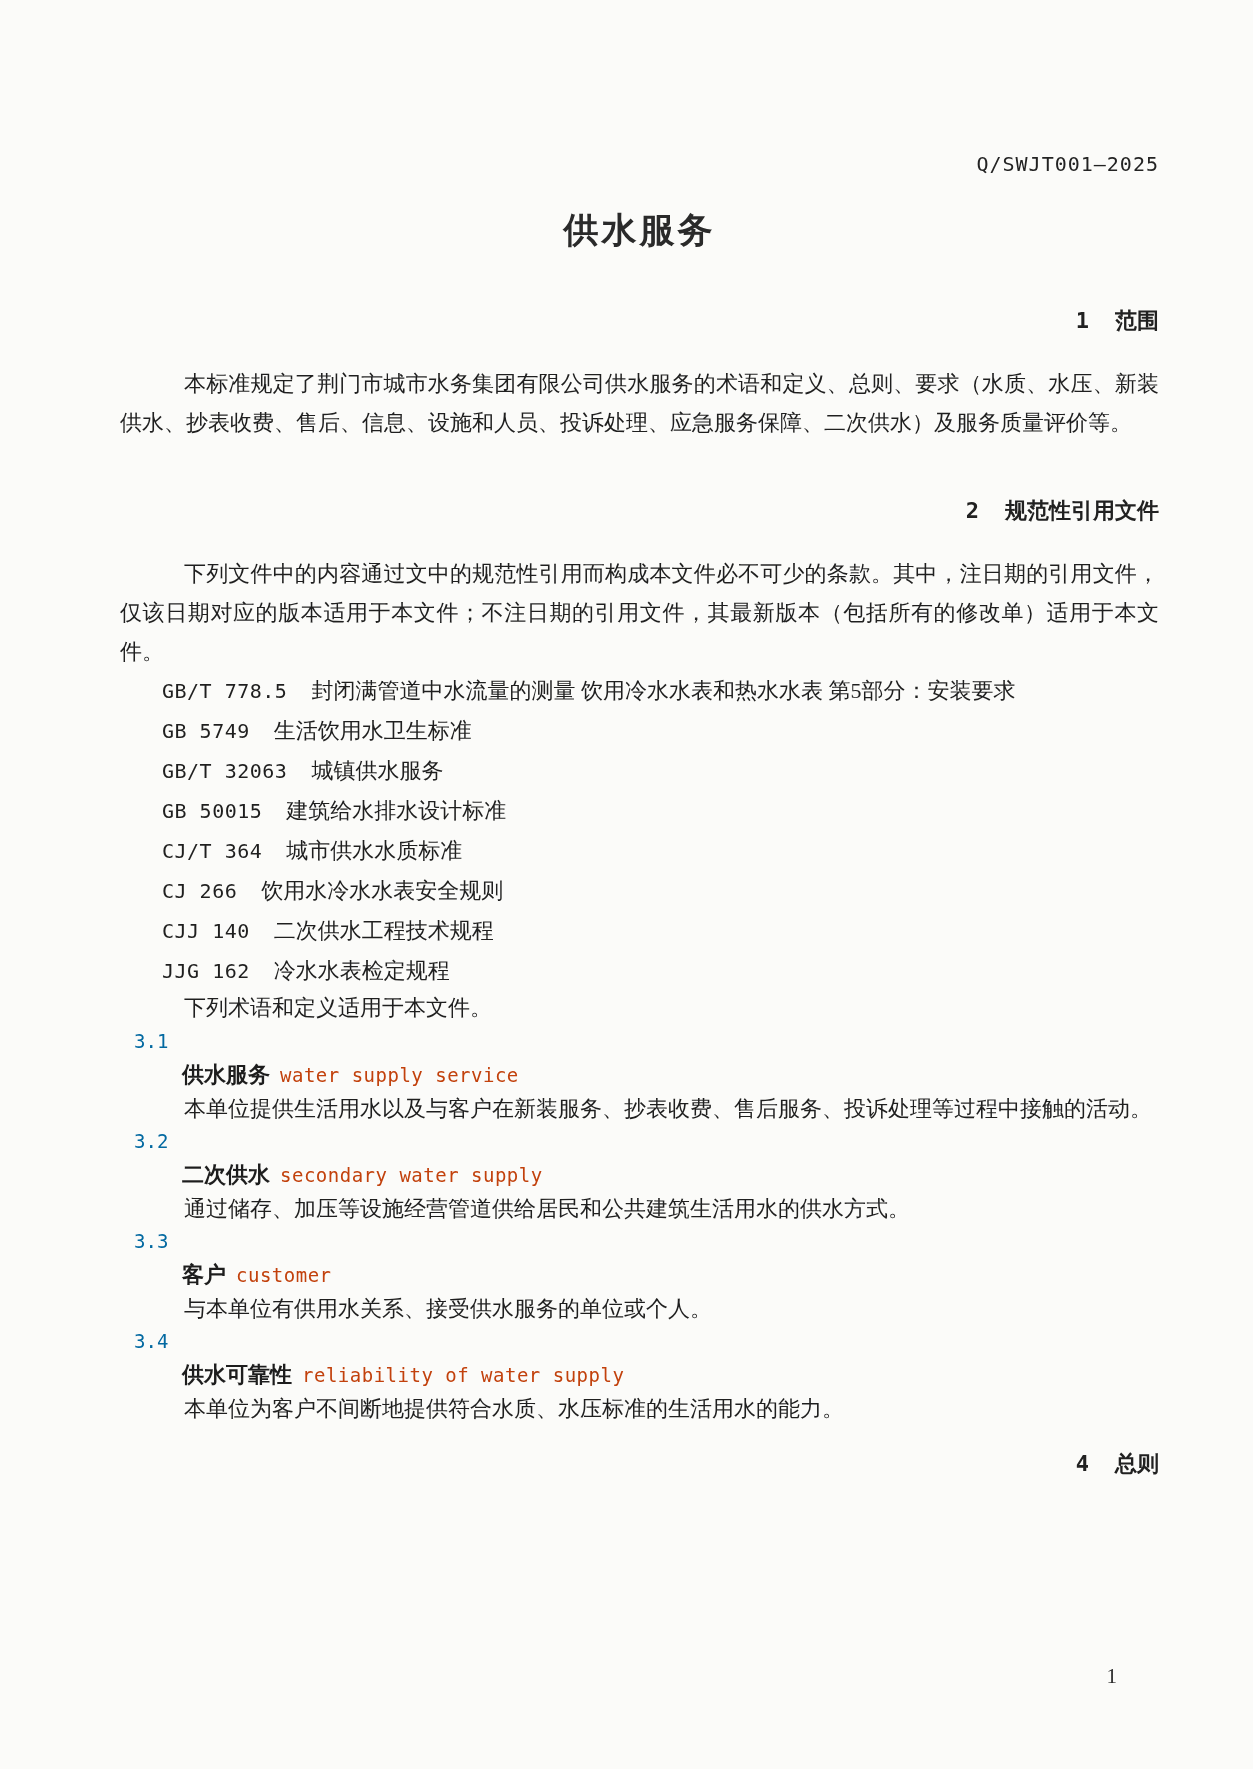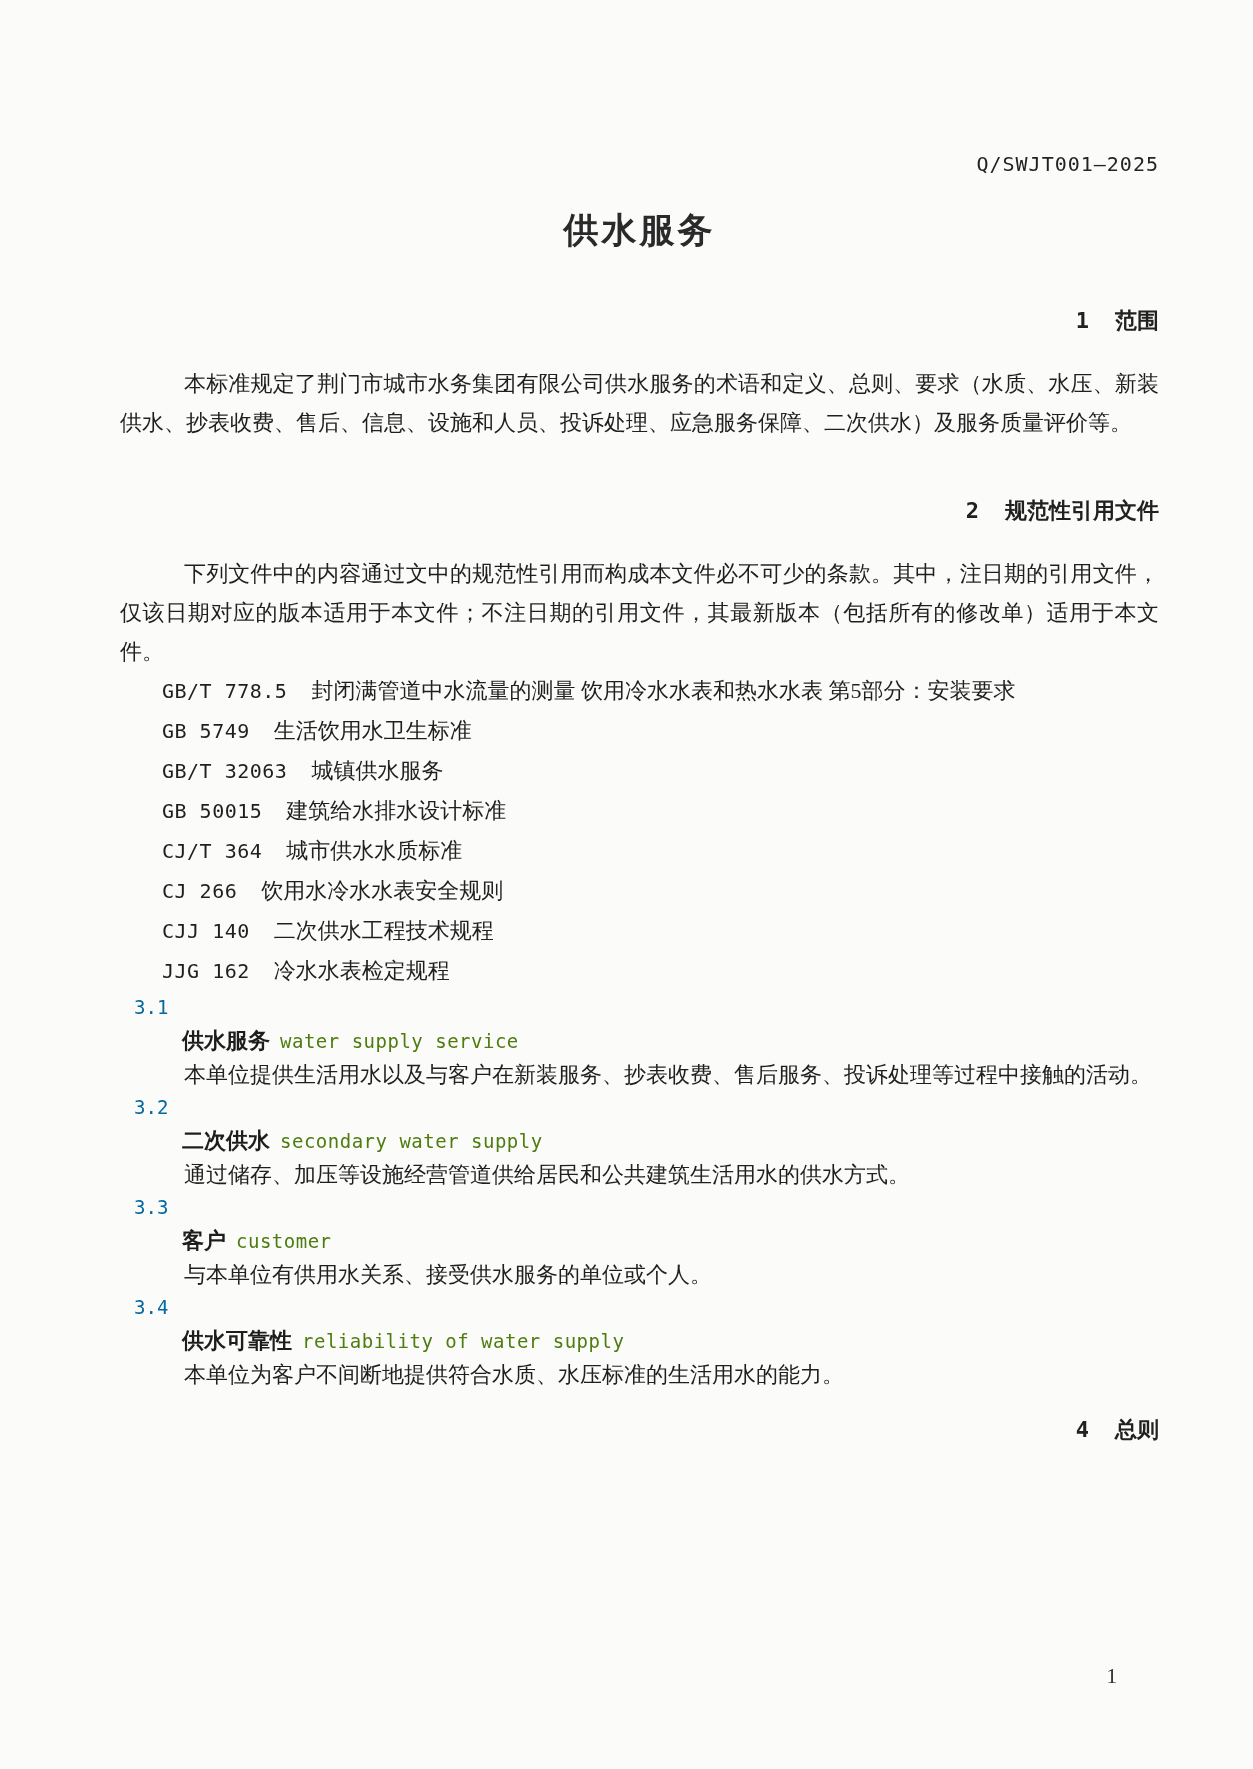--- a/index.html
+++ b/index.html
@@ -82,21 +82,21 @@
   .term-zh{
     font-family:"Liberation Sans","DejaVu Sans",sans-serif;
     font-weight:700;
     color:#1d1d1d;
   }
   .term-en{
     font-family:"DejaVu Sans Mono","Liberation Mono",monospace;
     font-size:19px;
     margin-left:10px;
     letter-spacing:0.5px;
-    color:#4d7c0f;
+    color:#c2410c;
   }
   .term-def{
     margin:0;
     font-size:22px;line-height:33px;
     text-indent:64px;
     text-align:justify;
   }
   .heading-general{margin-top:24px;}
   .page-number{
     position:absolute;
@@ -145,20 +145,21 @@
       <span class="ref-code">CJ 266</span><span class="ref-title">饮用水冷水水表安全规则</span>
     </div>
     <div class="ref-line">
       <span class="ref-code">CJJ 140</span><span class="ref-title">二次供水工程技术规程</span>
     </div>
     <div class="ref-line">
       <span class="ref-code">JJG 162</span><span class="ref-title">冷水水表检定规程</span>
     </div>
   </div>
 
+  <p class="terms-intro">下列术语和定义适用于本文件。</p>
 
   <div class="clause-num">3.1</div>
   <div class="term-line">
     <span class="term-zh">供水服务</span><span class="term-en">water supply service</span>
   </div>
   <p class="term-def">本单位提供生活用水以及与客户在新装服务、抄表收费、售后服务、投诉处理等过程中接触的活动。</p>
 
   <div class="clause-num">3.2</div>
   <div class="term-line">
     <span class="term-zh">二次供水</span><span class="term-en">secondary water supply</span>

